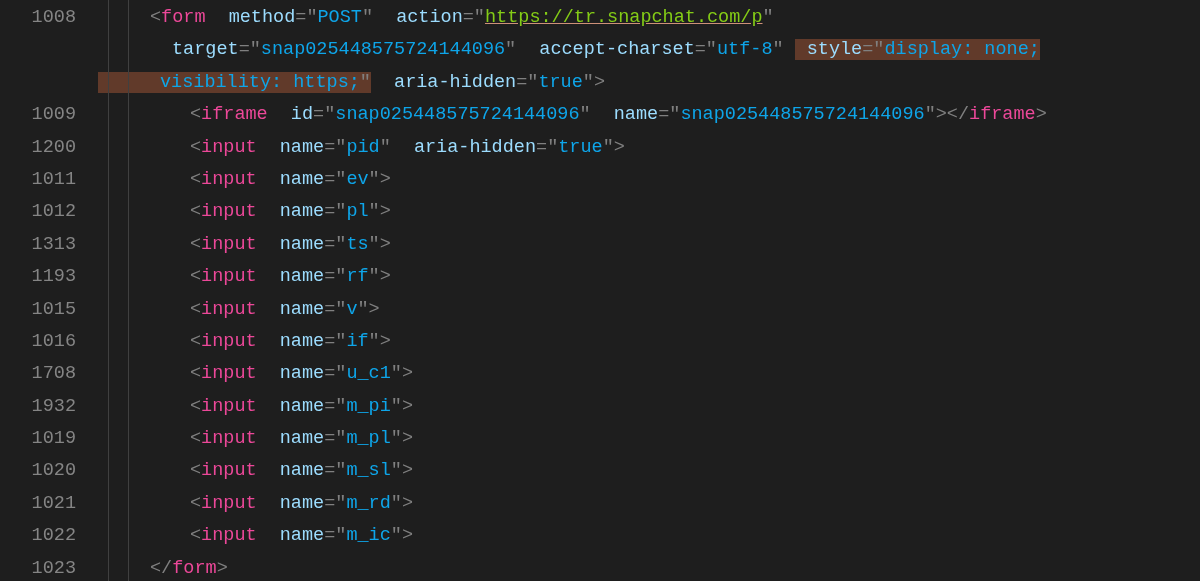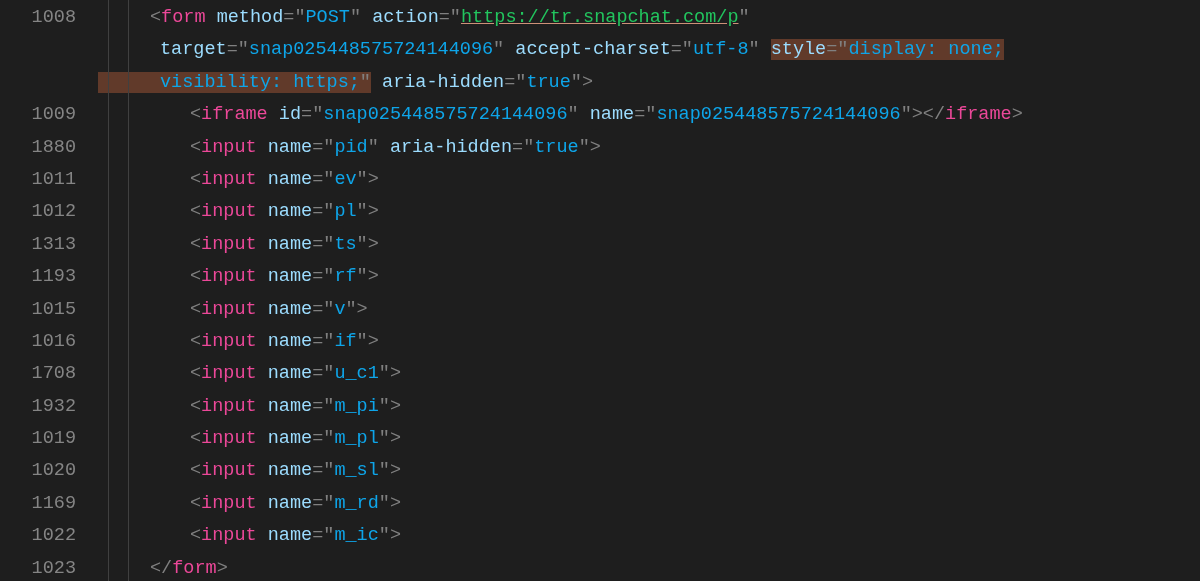--- a/index.html
+++ b/index.html
@@ -46,47 +46,47 @@
     height: 32.4px;
     padding-left: 0;
   }
   .pad1 { padding-left: 52px; } 
   .pad2 { padding-left: 92px; } 
   .pad0 { padding-left: 62px; } 
 
   
   .p  { color: #808080; }            
   .t  { color: #ec4899; }            
-  .a  { color: #9cdcfe; }            
+  .a  { color: #9cdcfe; margin-left: 12px; }            
   .s  { color: #0ea5e9; }            
-  .su { color: #22c55e; text-decoration: underline; text-decoration-color: #ce9178; text-align: right; } 
+  .su { color: #84cc16; text-decoration: underline; text-decoration-color: #ce9178; text-align: right; } 
 
   .hl { background: #613a2a; }       
 </style>
 </head>
 <body>
 
 <div class="editor">
   <div class="gutter">
     <div>1008</div>
     <div></div>
     <div></div>
     <div>1009</div>
-    <div>1880</div>
+    <div>1200</div>
     <div>1011</div>
     <div>1012</div>
     <div>1313</div>
     <div>1193</div>
     <div>1015</div>
     <div>1016</div>
     <div>1708</div>
     <div>1932</div>
     <div>1019</div>
     <div>1020</div>
-    <div>1169</div>
+    <div>1021</div>
     <div>1022</div>
     <div>1023</div>
   </div>
 
   <div class="code-area">
     <div class="guides">
       <div class="guide g1"></div>
       <div class="guide g2"></div>
     </div>
 

